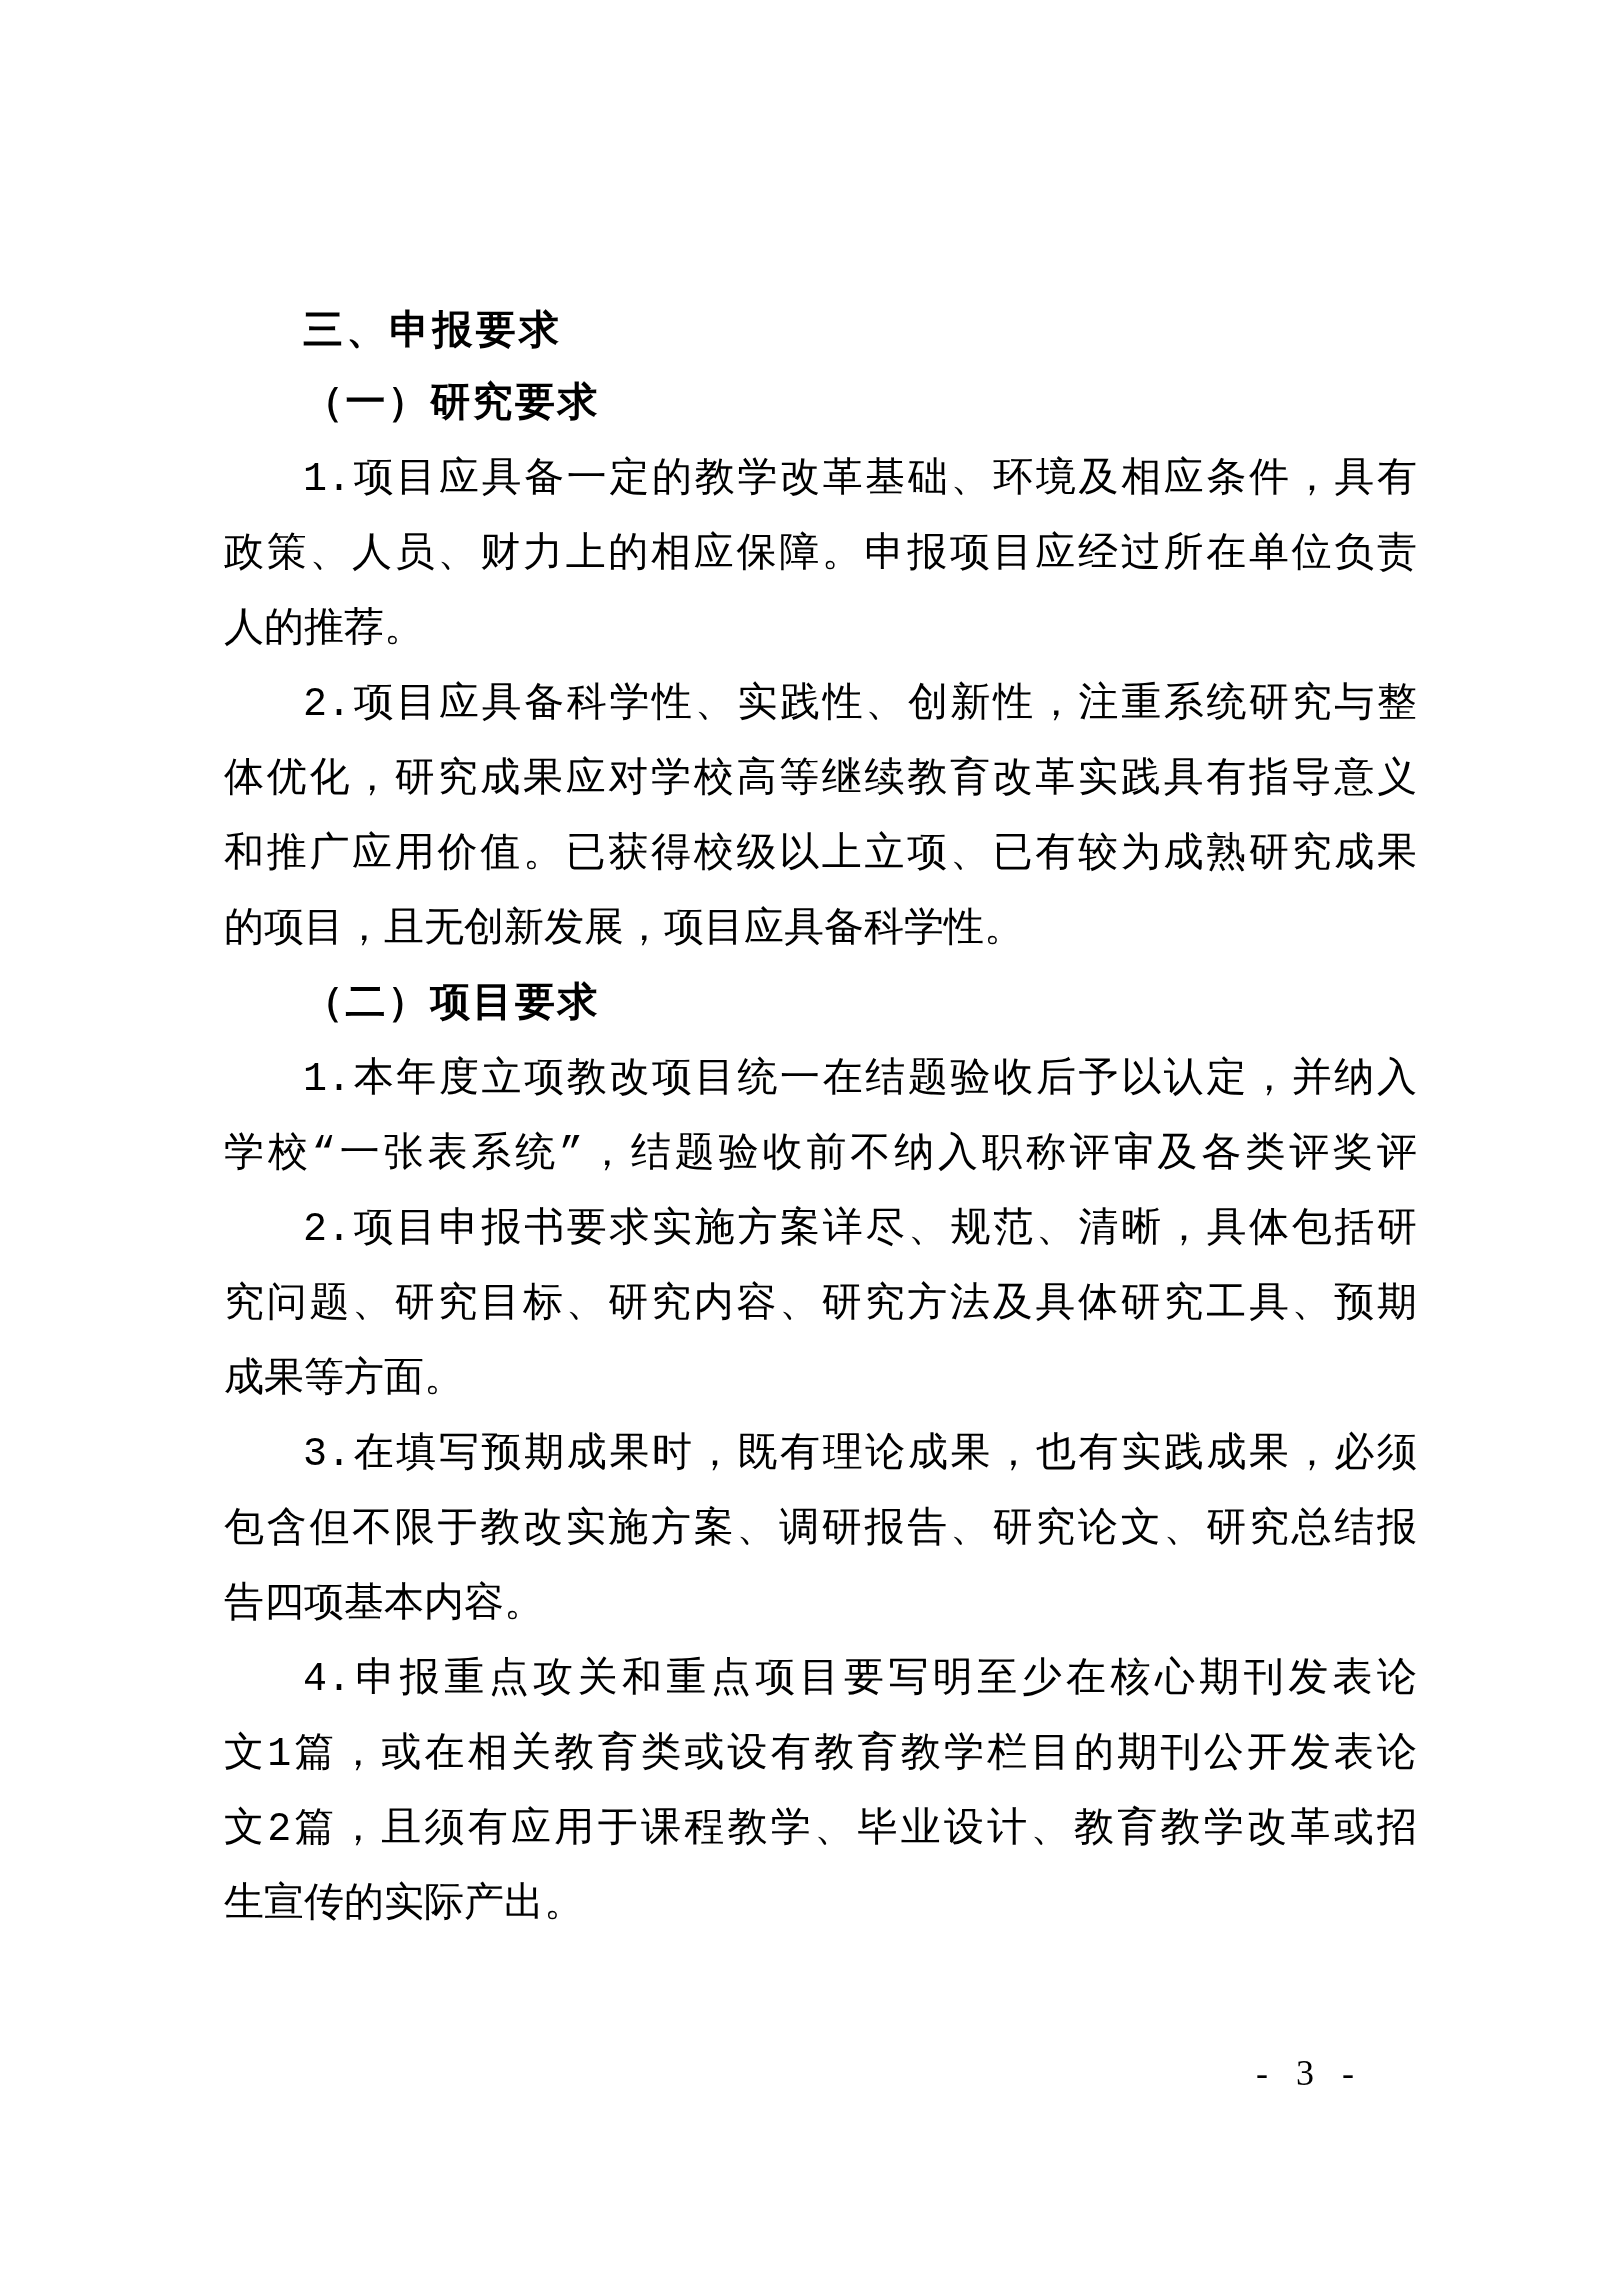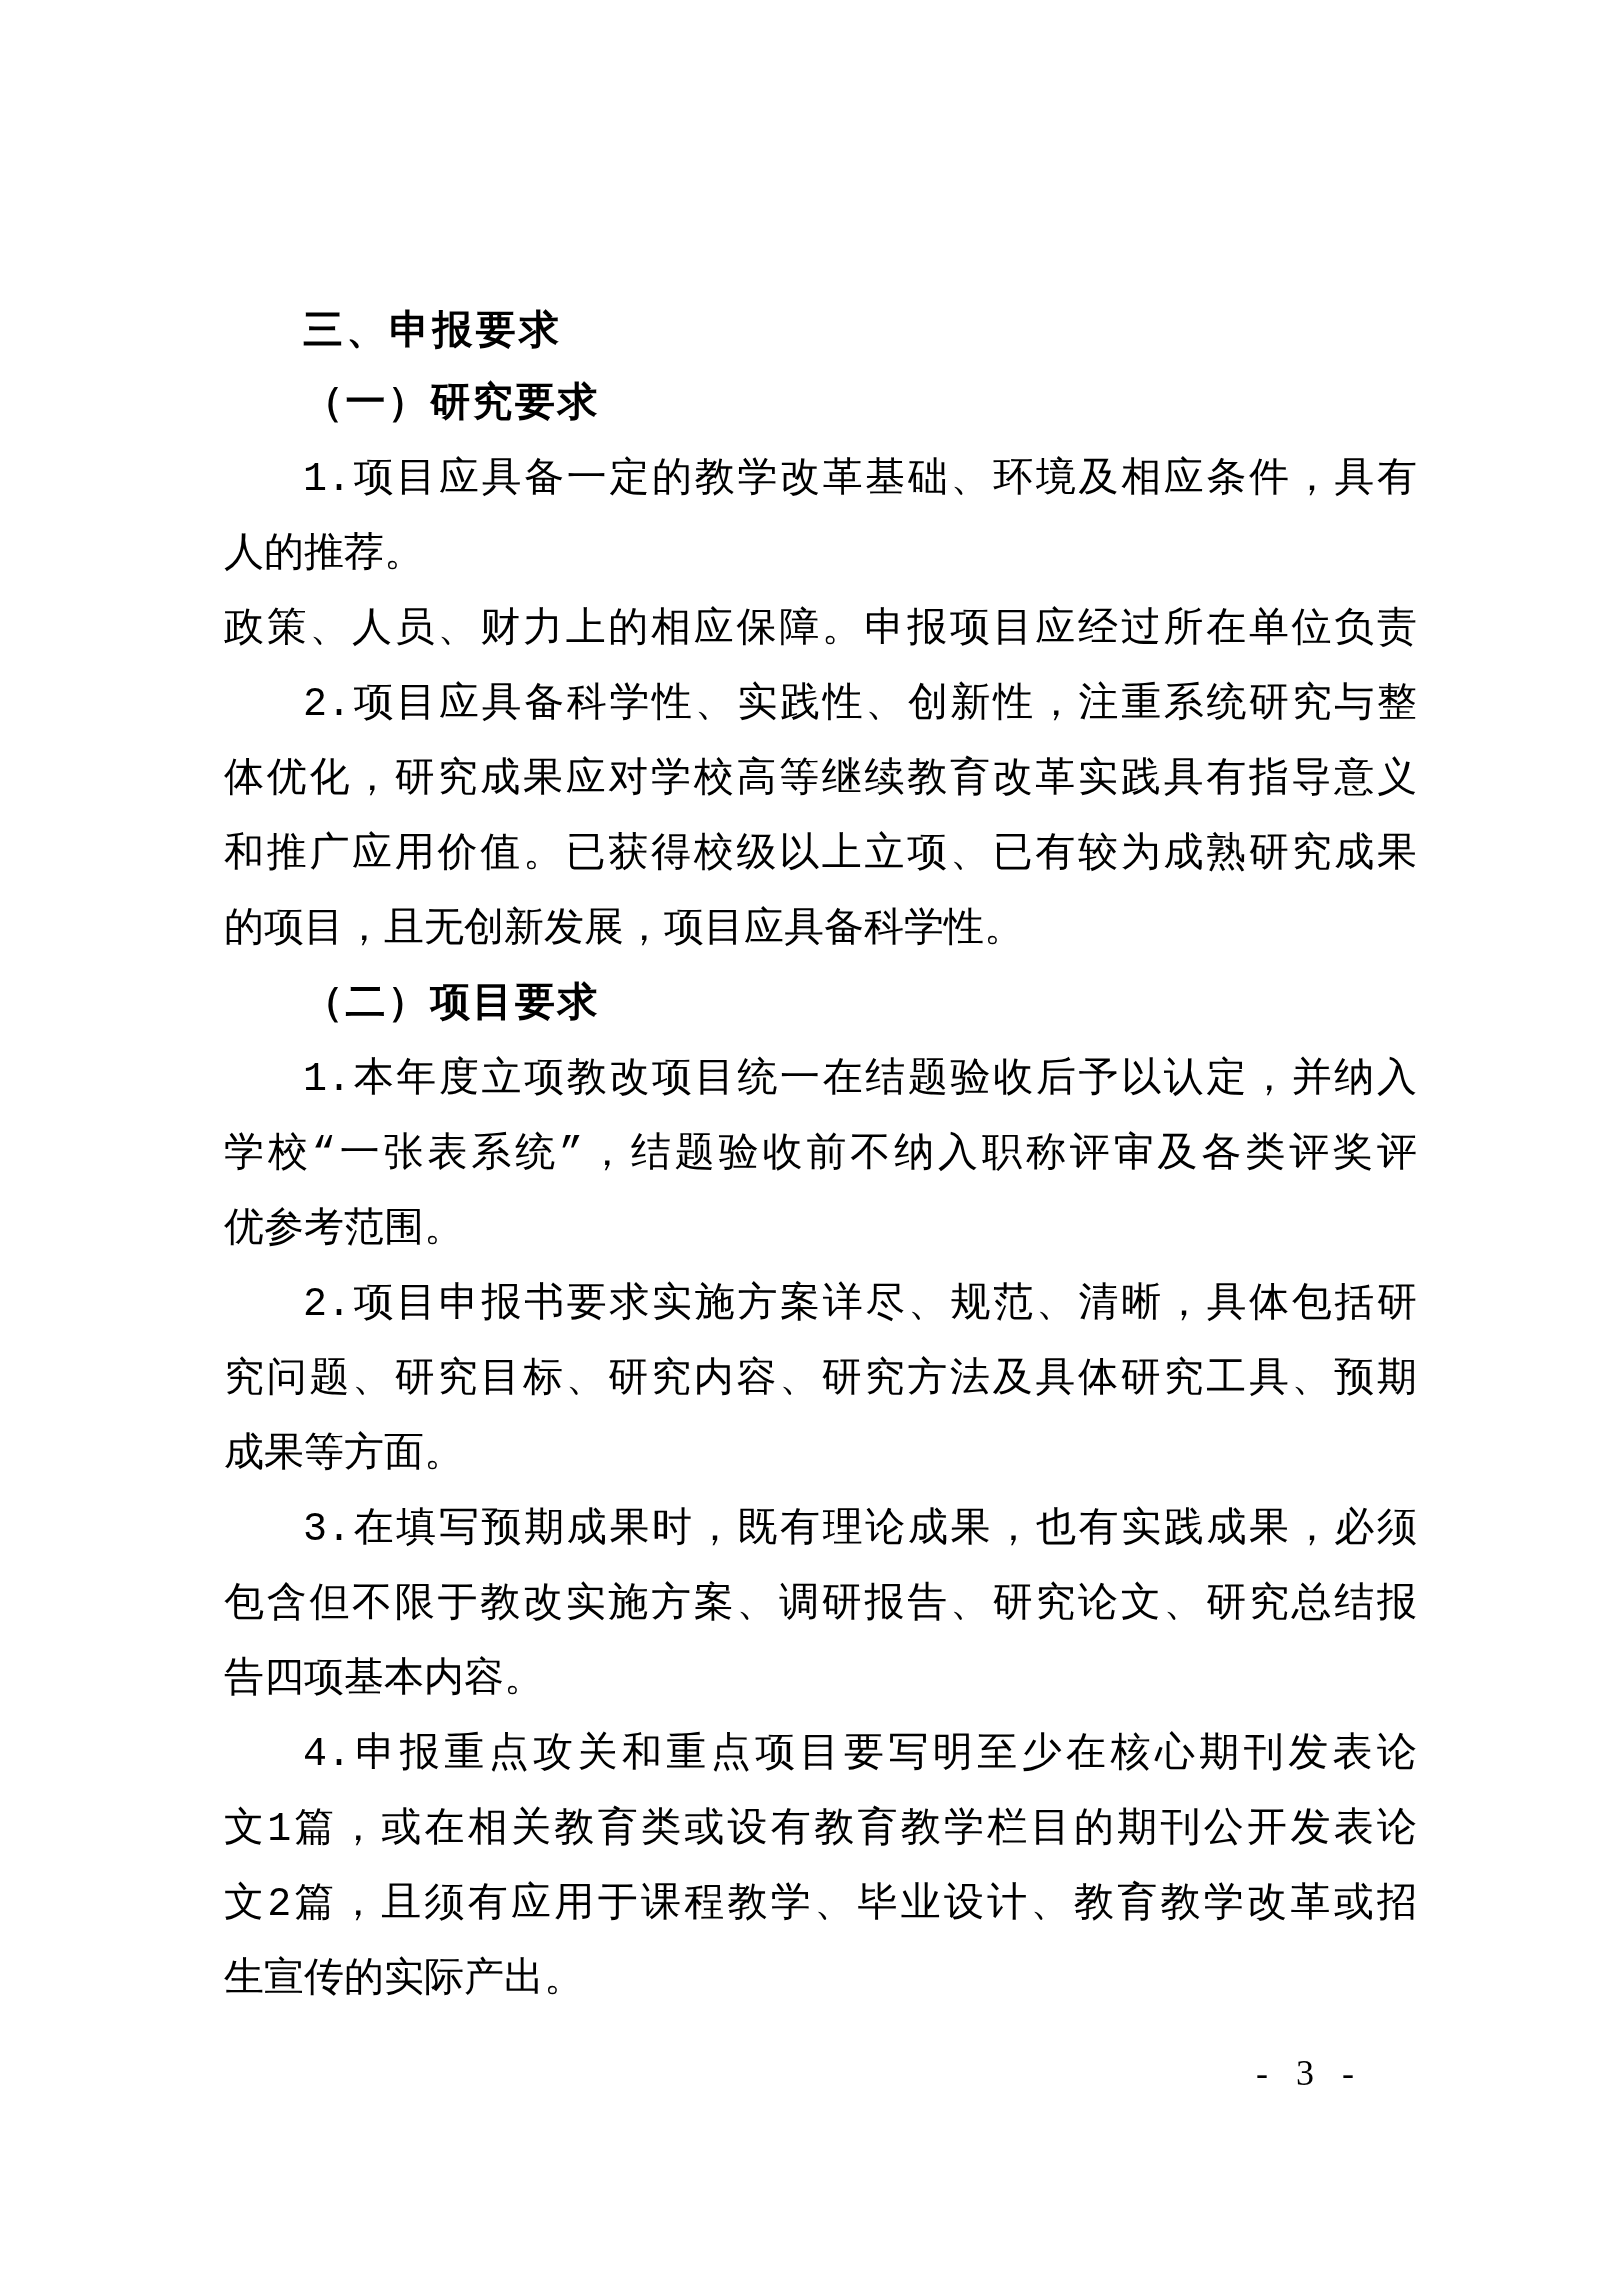--- a/index.html
+++ b/index.html
@@ -67,34 +67,33 @@
 </style>
 </head>
 <body>
 
 <div class="page">
   <div class="content" id="content">
       <div class="h1">三、申报要求</div>
       <div class="h2">（一）研究要求</div>
       <div class="para">
         <div class="line para-start">1.项目应具备一定的教学改革基础、环境及相应条件，具有</div>
+        <div class="line">政策、人员、财力上的相应保障。申报项目应经过所在单位负责</div>
         <div class="line para-end">人的推荐。</div>
-        <div class="line">政策、人员、财力上的相应保障。申报项目应经过所在单位负责</div>
       </div>
       <div class="para">
         <div class="line para-start">2.项目应具备科学性、实践性、创新性，注重系统研究与整</div>
         <div class="line">体优化，研究成果应对学校高等继续教育改革实践具有指导意义</div>
         <div class="line">和推广应用价值。已获得校级以上立项、已有较为成熟研究成果</div>
         <div class="line para-end">的项目，且无创新发展，项目应具备科学性。</div>
       </div>
       <div class="h2">（二）项目要求</div>
       <div class="para">
         <div class="line para-start">1.本年度立项教改项目统一在结题验收后予以认定，并纳入</div>
         <div class="line">学校“一张表系统”，结题验收前不纳入职称评审及各类评奖评</div>
-        <div class="line para-end">优参考范围。</div>
       </div>
       <div class="para">
         <div class="line para-start">2.项目申报书要求实施方案详尽、规范、清晰，具体包括研</div>
         <div class="line">究问题、研究目标、研究内容、研究方法及具体研究工具、预期</div>
         <div class="line para-end">成果等方面。</div>
       </div>
       <div class="para">
         <div class="line para-start">3.在填写预期成果时，既有理论成果，也有实践成果，必须</div>
         <div class="line">包含但不限于教改实施方案、调研报告、研究论文、研究总结报</div>
         <div class="line para-end">告四项基本内容。</div>

